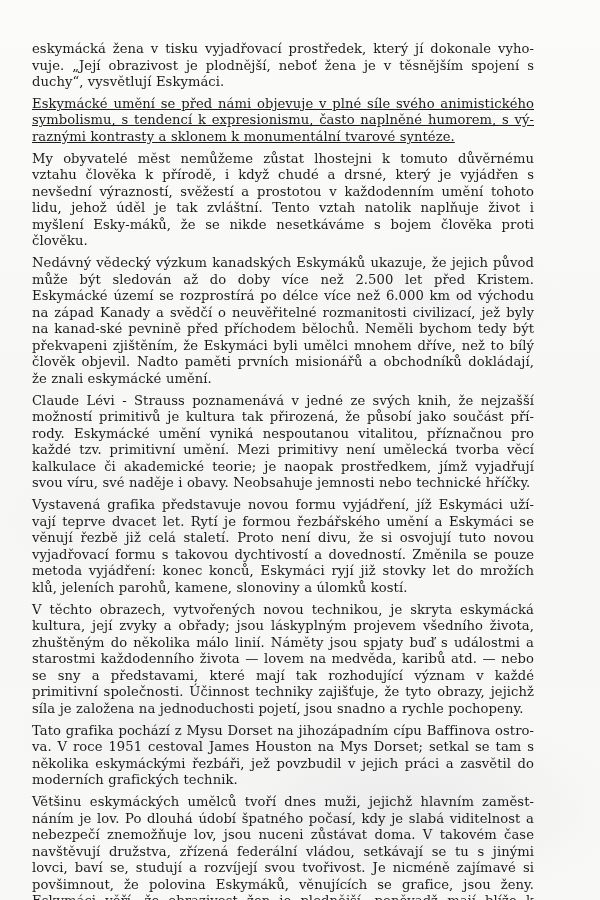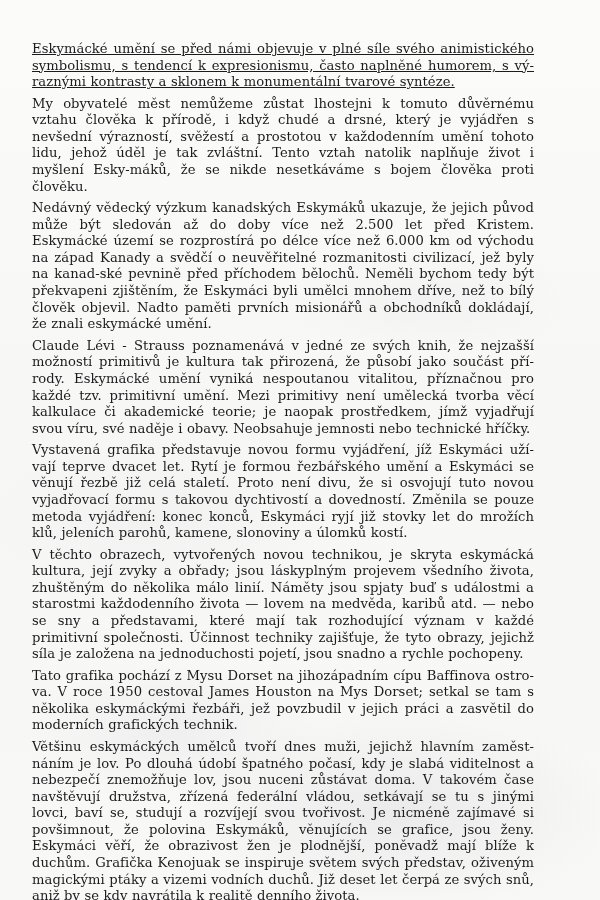--- a/index.html
+++ b/index.html
@@ -62,22 +62,23 @@
   }
   
 </style>
 </head>
 <body style="background: rgb(248, 248, 247);">
 
 <div id="paper-texture"></div>
 
 <div id="page">
   <div id="text-column">
+    <p class="para" style="color: rgb(27, 27, 29); text-align: justify;">eskymácká žena v tisku vyjadřovací prostředek, který jí dokonale vyho-vuje. „Její obrazivost je plodnější, neboť žena je v těsnějším spojení s duchy“, vysvětlují Eskymáci.</p>
     <p class="para" style="color: rgb(27, 27, 29); text-align: justify; text-decoration: underline;">Eskymácké umění se před námi objevuje v plné síle svého animistického symbolismu, s tendencí k expresionismu, často naplněné humorem, s vý-raznými kontrasty a sklonem k monumentální tvarové syntéze.</p>
     <p class="para" style="color: rgb(27, 27, 29); text-align: justify;">My obyvatelé měst nemůžeme zůstat lhostejni k tomuto důvěrnému vztahu člověka k přírodě, i když chudé a drsné, který je vyjádřen s nevšední výrazností, svěžestí a prostotou v každodenním umění tohoto lidu, jehož úděl je tak zvláštní. Tento vztah natolik naplňuje život i myšlení Esky-máků, že se nikde nesetkáváme s bojem člověka proti člověku.</p>
     <p class="para" style="color: rgb(27, 27, 29); text-align: justify;">Nedávný vědecký výzkum kanadských Eskymáků ukazuje, že jejich původ může být sledován až do doby více než 2.500 let před Kristem. Eskymácké území se rozprostírá po délce více než 6.000 km od východu na západ Kanady a svědčí o neuvěřitelné rozmanitosti civilizací, jež byly na kanad-ské pevnině před příchodem bělochů. Neměli bychom tedy být překvapeni zjištěním, že Eskymáci byli umělci mnohem dříve, než to bílý člověk objevil. Nadto paměti prvních misionářů a obchodníků dokládají, že znali eskymácké umění.</p>
     <p class="para" style="color: rgb(27, 27, 29); text-align: justify;">Claude Lévi - Strauss poznamenává v jedné ze svých knih, že nejzašší možností primitivů je kultura tak přirozená, že působí jako součást pří-rody. Eskymácké umění vyniká nespoutanou vitalitou, příznačnou pro každé tzv. primitivní umění. Mezi primitivy není umělecká tvorba věcí kalkulace či akademické teorie; je naopak prostředkem, jímž vyjadřují svou víru, své naděje i obavy. Neobsahuje jemnosti nebo technické hříčky.</p>
     <p class="para" style="color: rgb(27, 27, 29); text-align: justify;">Vystavená grafika představuje novou formu vyjádření, jíž Eskymáci uží-vají teprve dvacet let. Rytí je formou řezbářského umění a Eskymáci se věnují řezbě již celá staletí. Proto není divu, že si osvojují tuto novou vyjadřovací formu s takovou dychtivostí a dovedností. Změnila se pouze metoda vyjádření: konec konců, Eskymáci ryjí již stovky let do mrožích klů, jeleních parohů, kamene, slonoviny a úlomků kostí.</p>
     <p class="para" style="color: rgb(27, 27, 29); text-align: justify;">V těchto obrazech, vytvořených novou technikou, je skryta eskymácká kultura, její zvyky a obřady; jsou láskyplným projevem všedního života, zhuštěným do několika málo linií. Náměty jsou spjaty buď s událostmi a starostmi každodenního života — lovem na medvěda, karibů atd. — nebo se sny a představami, které mají tak rozhodující význam v každé primitivní společnosti. Účinnost techniky zajišťuje, že tyto obrazy, jejichž síla je založena na jednoduchosti pojetí, jsou snadno a rychle pochopeny.</p>
-    <p class="para" style="color: rgb(27, 27, 29); text-align: justify;">Tato grafika pochází z Mysu Dorset na jihozápadním cípu Baffinova ostro-va. V roce 1950 cestoval James Houston na Mys Dorset; setkal se tam s několika eskymáckými řezbáři, jež povzbudil v jejich práci a zasvětil do moderních grafických technik.</p>
+    <p class="para" style="color: rgb(27, 27, 29); text-align: justify;">Tato grafika pochází z Mysu Dorset na jihozápadním cípu Baffinova ostro-va. V roce 1951 cestoval James Houston na Mys Dorset; setkal se tam s několika eskymáckými řezbáři, jež povzbudil v jejich práci a zasvětil do moderních grafických technik.</p>
     <p class="para" style="color: rgb(27, 27, 29); text-align: justify;">Většinu eskymáckých umělců tvoří dnes muži, jejichž hlavním zaměst-náním je lov. Po dlouhá údobí špatného počasí, kdy je slabá viditelnost a nebezpečí znemožňuje lov, jsou nuceni zůstávat doma. V takovém čase navštěvují družstva, zřízená federální vládou, setkávají se tu s jinými lovci, baví se, studují a rozvíjejí svou tvořivost. Je nicméně zajímavé si povšimnout, že polovina Eskymáků, věnujících se grafice, jsou ženy. Eskymáci věří, že obrazivost žen je plodnější, poněvadž mají blíže k duchům. Grafička Kenojuak se inspiruje světem svých představ, oživeným magickými ptáky a vizemi vodních duchů. Již deset let čerpá ze svých snů, aniž by se kdy navrátila k realitě denního života.</p>
   </div>
 </div>
 
 </body></html>

